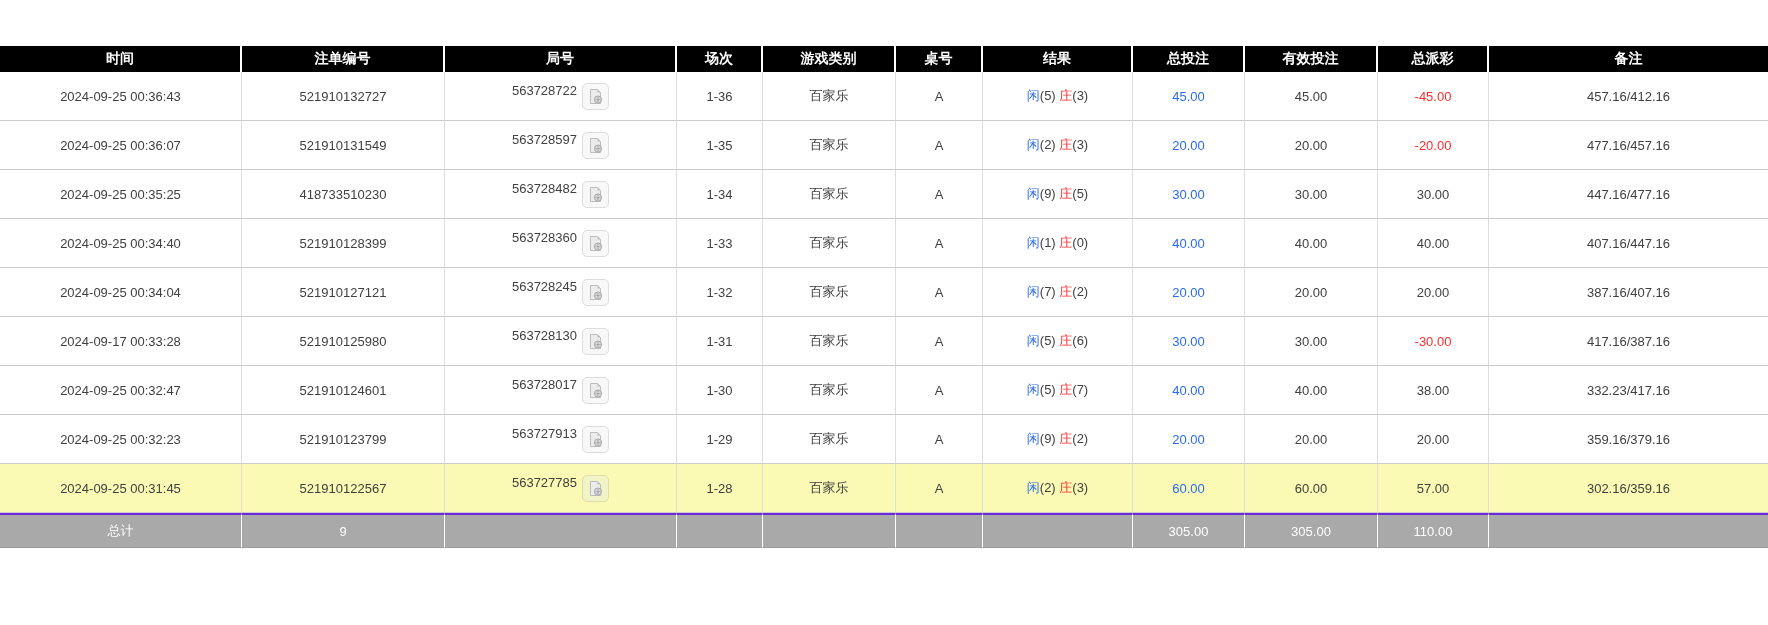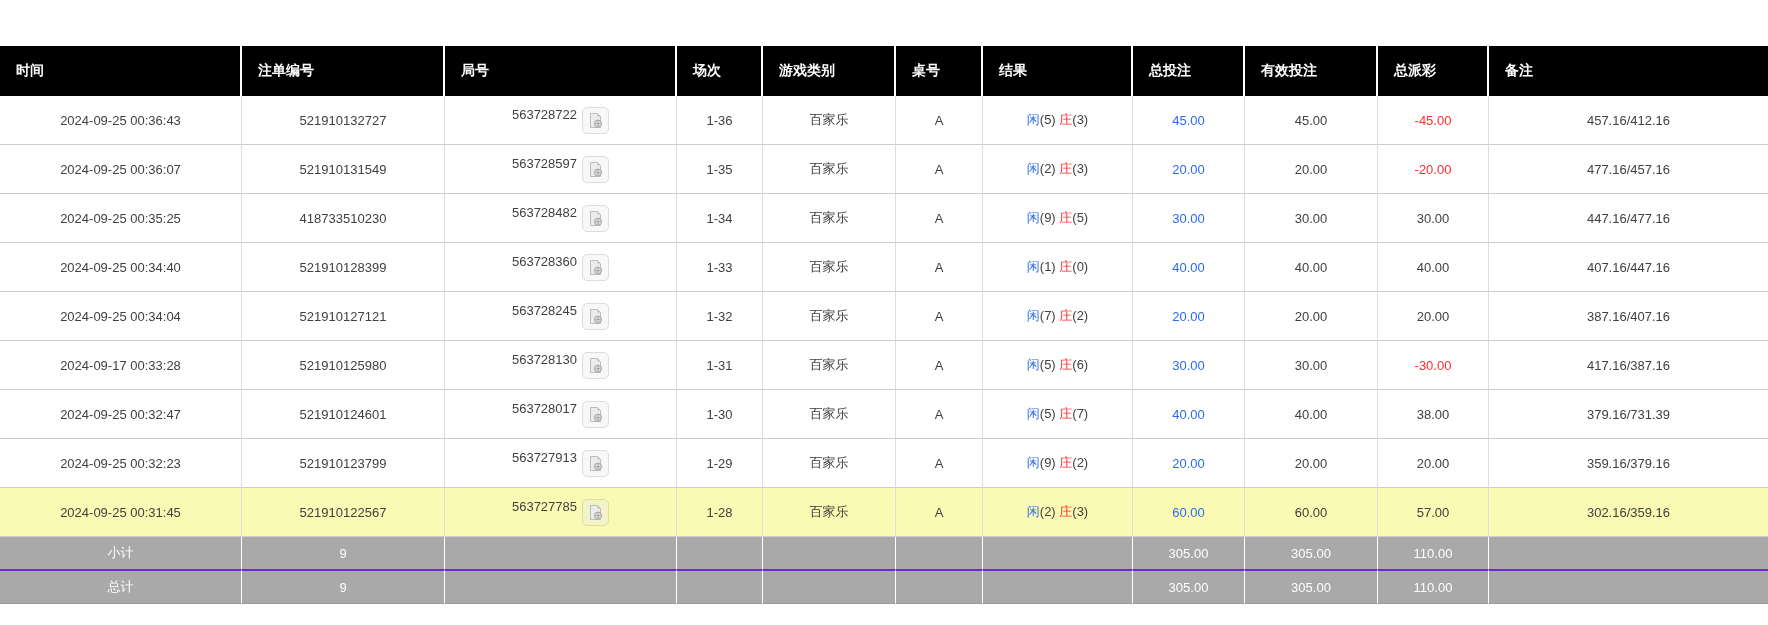--- a/index.html
+++ b/index.html
@@ -12,22 +12,22 @@
   html,body{margin:0;padding:0;background:#ffffff;}
   body{width:1768px;height:625px;position:relative;font-family:"Liberation Sans",sans-serif;}
   .table-wrap{position:absolute;top:46px;left:0;width:1768px;}
   table{border-collapse:separate;border-spacing:0;width:1768px;table-layout:fixed;}
   col.c-time{width:242px}col.c-betno{width:203px}col.c-round{width:232px}
   col.c-session{width:86px}col.c-game{width:133px}col.c-table{width:87px}
   col.c-result{width:150px}col.c-totalbet{width:112px}col.c-validbet{width:133px}
   col.c-payout{width:111px}col.c-remark{width:279px}
   thead th{
     background:var(--header-bg);color:var(--header-text);
-    font-size:14px;font-weight:bold;height:17px;text-align:left;
-    border-right:2px solid #ffffff;padding:16px;
+    font-size:14px;font-weight:bold;height:17px;text-align:center;
+    border-right:2px solid #ffffff;padding:4px;
   }
   thead th:last-child{border-right:none;margin-top:34px;}
   tbody td{
     background:#ffffff;color:var(--text-dark);font-size:13px;height:48px;
     text-align:center;vertical-align:middle;padding:0;
     border-bottom:1px solid var(--row-border);border-right:1px solid var(--col-border);
   }
   tbody td:last-child{border-right:none;}
   tbody tr.hl td{background:var(--highlight-yellow);}
   .blue{color:var(--bet-blue);}
@@ -264,21 +264,21 @@
                 </svg>
               </button>
             </span></td>
           <td>1-30</td>
           <td>百家乐</td>
           <td>A</td>
           <td><span class="p">闲</span><span>(5)</span> <span class="b">庄</span><span>(7)</span></td>
           <td class="blue">40.00</td>
           <td>40.00</td>
           <td>38.00</td>
-          <td>379.16/731.39</td>
+          <td>332.23/417.16</td>
         </tr>
         <tr>
           <td>2024-09-25 00:32:23</td>
           <td>521910123799</td>
           <td><span class="round-wrap">
               <span>563727913</span>
               <button class="icon-btn">
                 <svg width="17" height="17" viewBox="0 0 17 17">
                   <path d="M3.5 1.5h7l3 3v11h-10z" fill="#ececec" stroke="#bdbdbd"></path>
                   <path d="M10.5 1.5l3 3h-3z" fill="#bdbdbd"></path>
@@ -322,33 +322,20 @@
           <td>百家乐</td>
           <td>A</td>
           <td><span class="p">闲</span><span>(2)</span> <span class="b">庄</span><span>(3)</span></td>
           <td class="blue">60.00</td>
           <td>60.00</td>
           <td>57.00</td>
           <td>302.16/359.16</td>
         </tr>
       </tbody>
     <tfoot>
-        <tr>
-          <td>小计</td>
-          <td>9</td>
-          <td></td>
-          <td></td>
-          <td></td>
-          <td></td>
-          <td></td>
-          <td>305.00</td>
-          <td>305.00</td>
-          <td>110.00</td>
-          <td></td>
-        </tr>
         <tr class="total-row">
           <td>总计</td>
           <td>9</td>
           <td></td>
           <td></td>
           <td></td>
           <td></td>
           <td></td>
           <td>305.00</td>
           <td>305.00</td>

